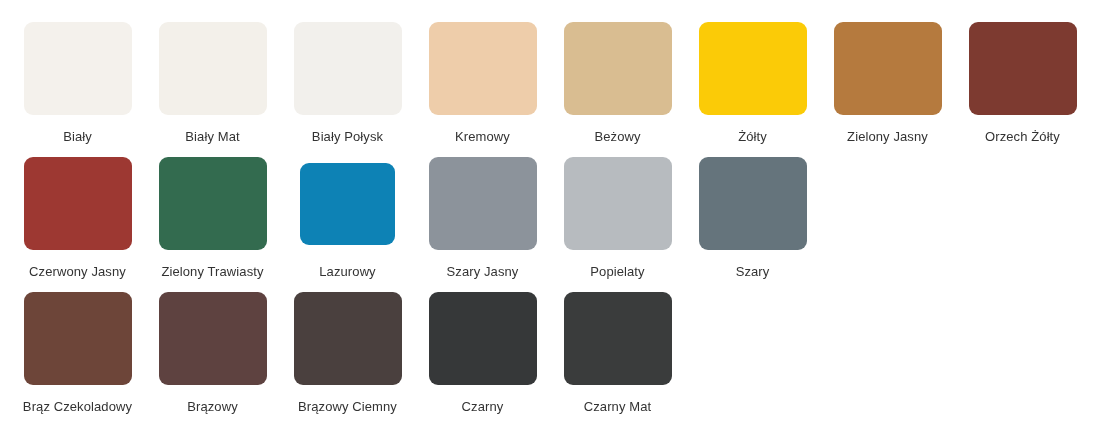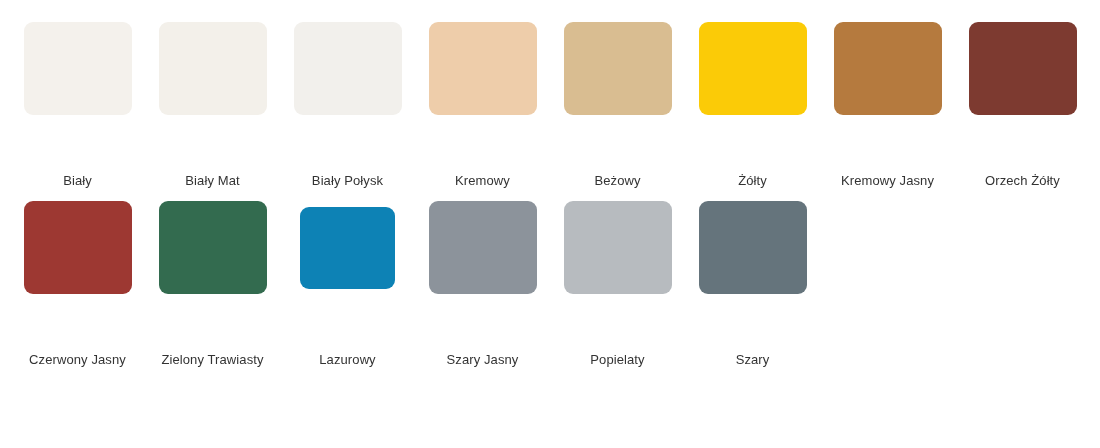--- a/index.html
+++ b/index.html
@@ -28,21 +28,20 @@
     align-items: flex-start;
     justify-content: flex-start;
   }
   .swatch-cell {
     width: 135px;
     flex: 0 0 135px;
     display: flex;
     flex-direction: column;
     align-items: center;
     margin-bottom: 12px;
-    gap: 44px;
   }
   .swatch-chip {
     width: 108px;
     height: 93px;
     border-radius: 9px;
     box-sizing: border-box;
   }
   .swatch-label {
     margin-top: 14px;
     font-size: 13px;
@@ -86,21 +85,21 @@
       <div class="swatch-cell">
         <div class="swatch-chip" style="background-color: rgb(217, 189, 145);"></div>
         <div class="swatch-label">Beżowy</div>
       </div>
       <div class="swatch-cell">
         <div class="swatch-chip" style="background-color: rgb(251, 203, 7);"></div>
         <div class="swatch-label">Żółty</div>
       </div>
       <div class="swatch-cell">
         <div class="swatch-chip" style="background-color: rgb(181, 122, 62);"></div>
-        <div class="swatch-label">Kremowy Jasny</div>
+        <div class="swatch-label">Zielony Jasny</div>
       </div>
       <div class="swatch-cell">
         <div class="swatch-chip" style="background-color: rgb(125, 58, 48);"></div>
         <div class="swatch-label">Orzech Żółty</div>
       </div>
     </div>
     <div class="swatch-row">
       <div class="swatch-cell">
         <div class="swatch-chip" style="background-color: rgb(157, 56, 50);"></div>
         <div class="swatch-label">Czerwony Jasny</div>
@@ -119,13 +118,35 @@
       </div>
       <div class="swatch-cell">
         <div class="swatch-chip" style="background-color: rgb(183, 187, 191);"></div>
         <div class="swatch-label">Popielaty</div>
       </div>
       <div class="swatch-cell">
         <div class="swatch-chip" style="background-color: rgb(101, 116, 124);"></div>
         <div class="swatch-label">Szary</div>
       </div>
     </div>
+    <div class="swatch-row">
+      <div class="swatch-cell">
+        <div class="swatch-chip" style="background-color: rgb(109, 69, 57);"></div>
+        <div class="swatch-label">Brąz Czekoladowy</div>
+      </div>
+      <div class="swatch-cell">
+        <div class="swatch-chip" style="background-color: rgb(94, 66, 64);"></div>
+        <div class="swatch-label">Brązowy</div>
+      </div>
+      <div class="swatch-cell">
+        <div class="swatch-chip" style="background-color: rgb(74, 64, 62);"></div>
+        <div class="swatch-label">Brązowy Ciemny</div>
+      </div>
+      <div class="swatch-cell">
+        <div class="swatch-chip" style="background-color: rgb(54, 56, 57);"></div>
+        <div class="swatch-label">Czarny</div>
+      </div>
+      <div class="swatch-cell">
+        <div class="swatch-chip" style="background-color: rgb(58, 60, 60);"></div>
+        <div class="swatch-label">Czarny Mat</div>
+      </div>
+    </div>
   </div>
 
 </body></html>

